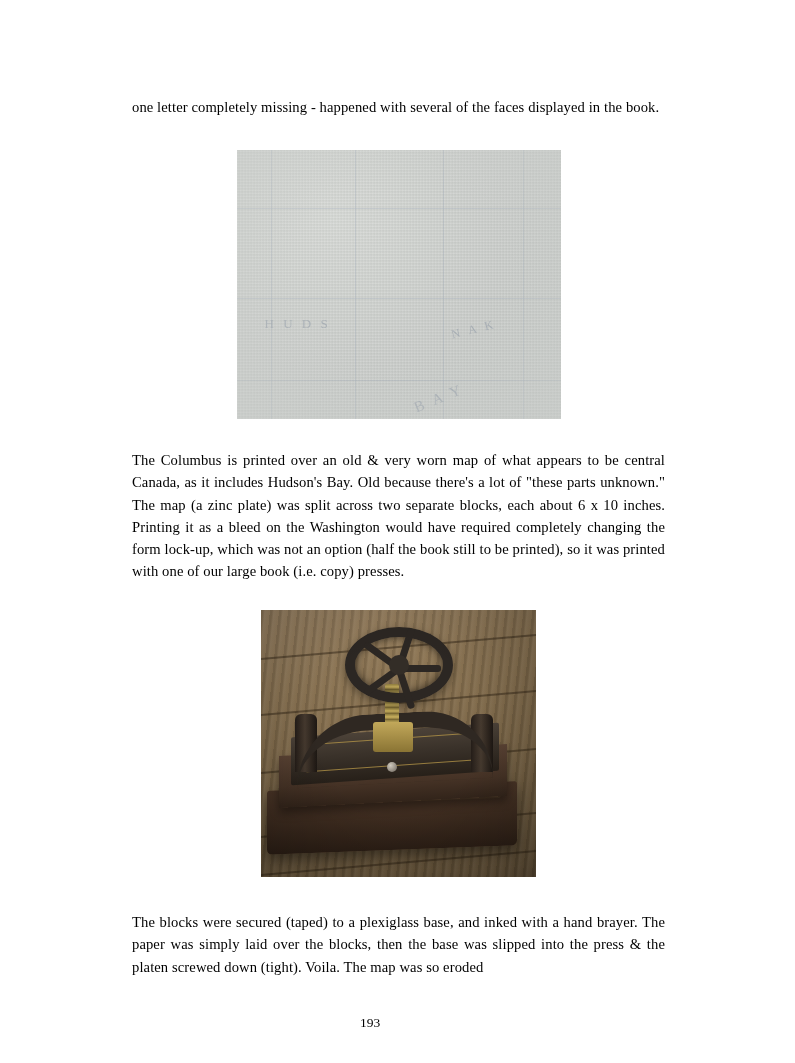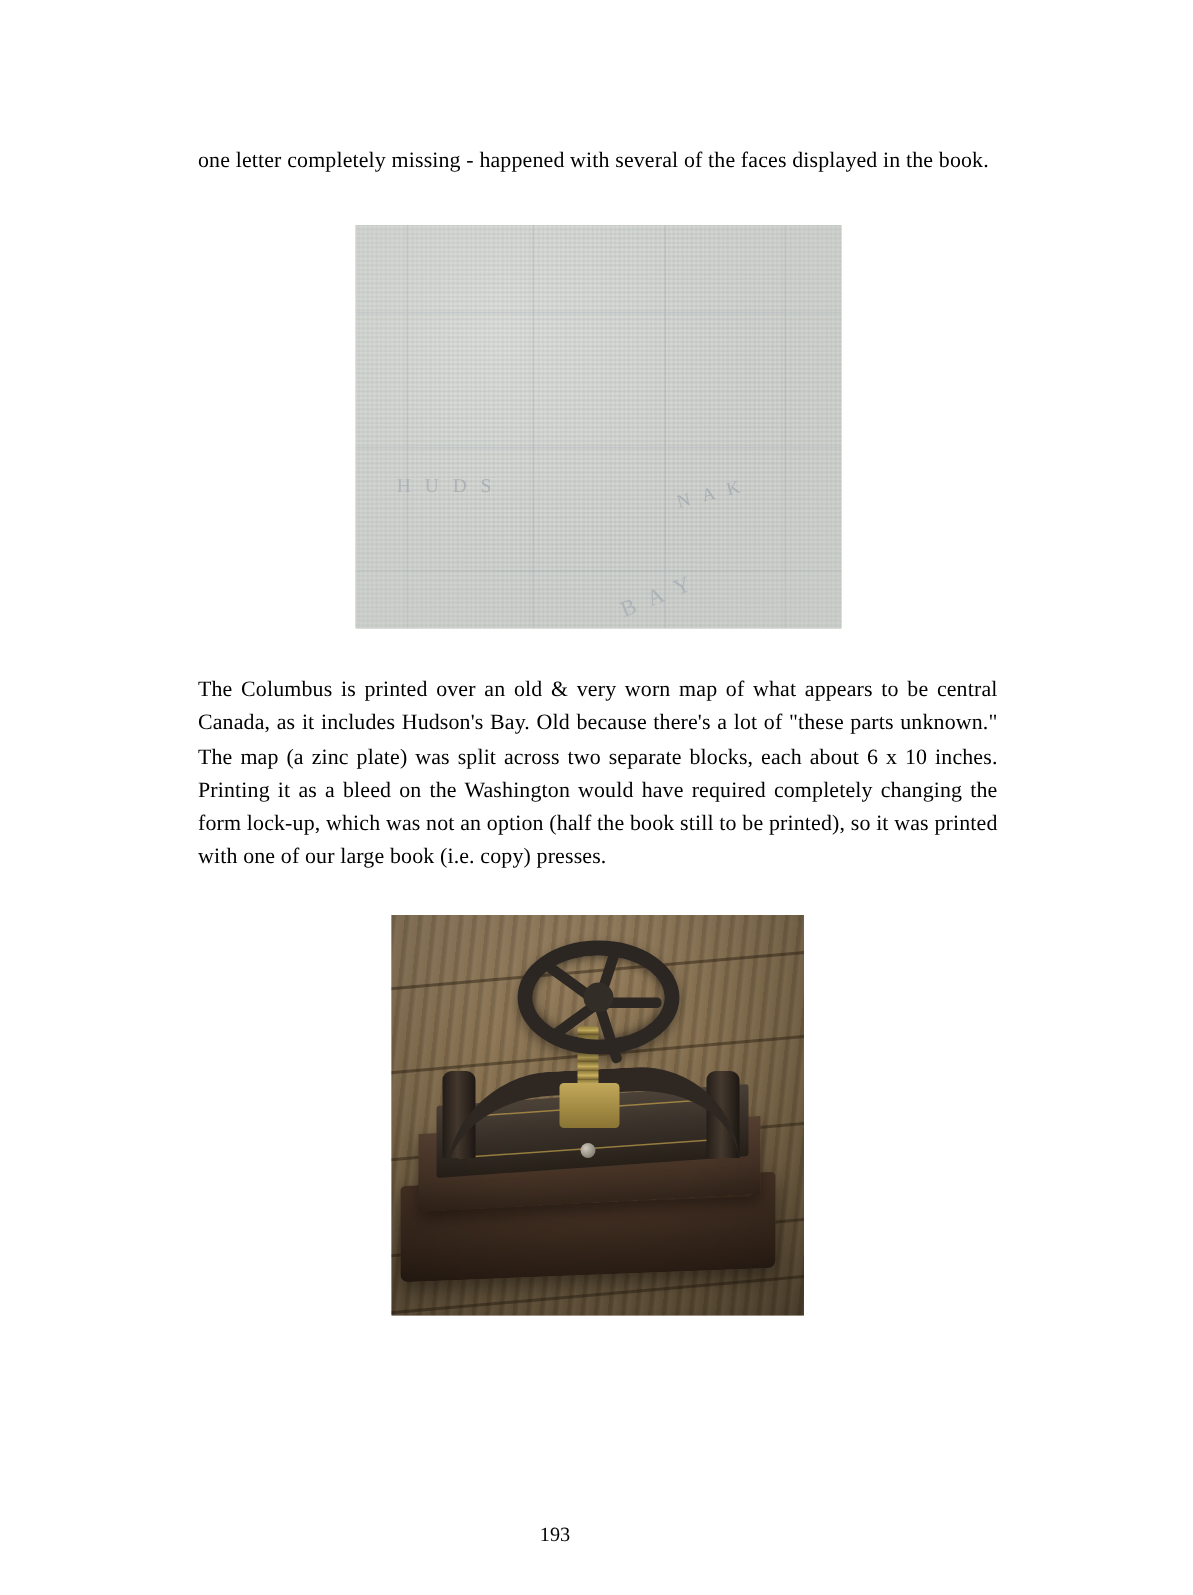--- a/index.html
+++ b/index.html
@@ -317,17 +317,18 @@
           <div class="wheel-spoke" style="transform: rotate(144deg);"></div>
           <div class="wheel-spoke" style="transform: rotate(216deg);"></div>
           <div class="wheel-spoke" style="transform: rotate(288deg);"></div>
           <div class="wheel-hub"></div>
         </div>
 
         <div class="photo-shade"></div>
       </div>
     </div>
 
+    <p class="para">The blocks were secured (taped) to a plexiglass base, and inked with a hand brayer. The paper was simply laid over the blocks, then the base was slipped into the press &amp; the platen screwed down (tight). Voila. The map was so eroded</p>
 
   </div>
 
   <div class="page-number">193</div>
 </div>
 
 </body></html>

